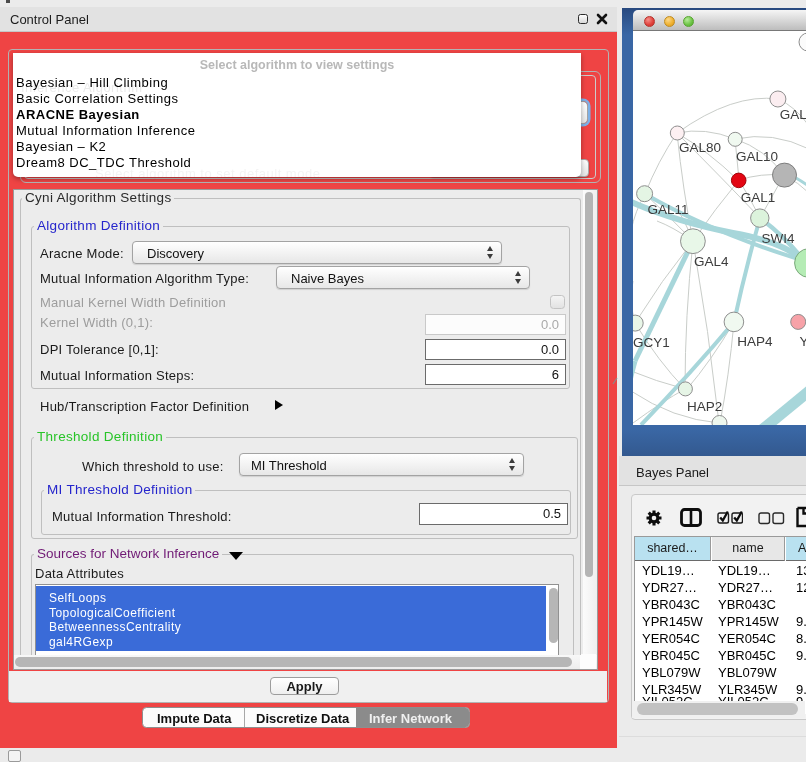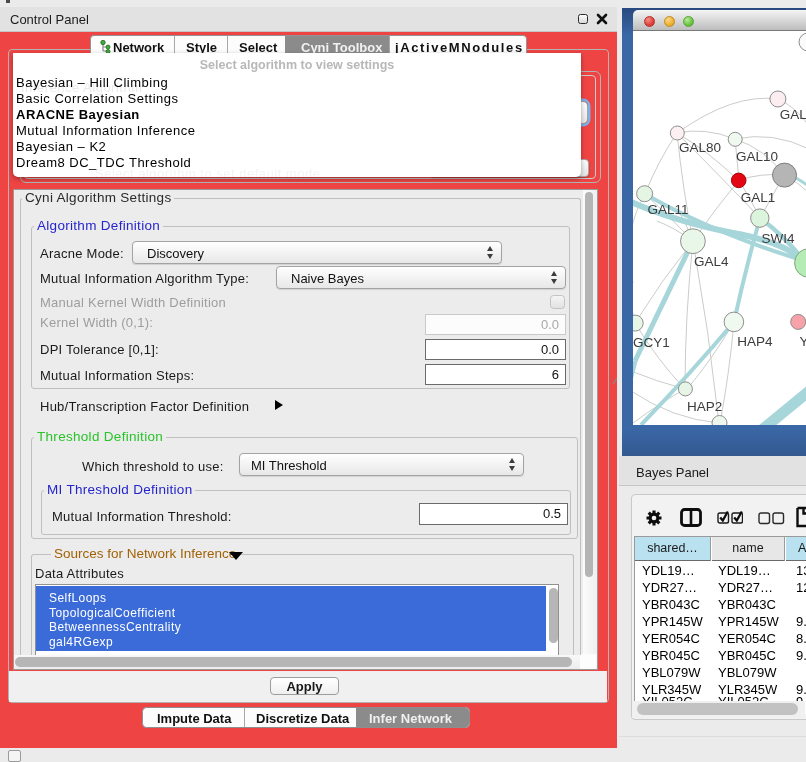--- a/index.html
+++ b/index.html
@@ -27,38 +27,20 @@
 
  <div class="ab" style="left:0;top:0;width:617px;height:25px;background:#e2e2e2;border-bottom:1px solid #c6c6c6;"></div>
  <div class="ab" style="left:10px;top:5px;font-size:13px;color:#1c1c1c;">Control Panel</div>
  <div class="ab" style="left:578px;top:7px;width:10px;height:10px;border:1.5px solid #2a2a2a;border-radius:2.5px;background:linear-gradient(#fdfdfd,#d8d8d8);"></div>
  <svg class="ab" style="left:595px;top:5px;" width="14" height="14" viewBox="0 0 14 14">
    <path d="M3 3 L11 11 M11 3 L3 11" stroke="#111" stroke-width="2.6" stroke-linecap="round"></path>
  </svg>
 
  <div class="ab" style="left:8px;top:42px;width:601px;height:654px;border:1px solid #b3b3b3;border-radius:4px;"></div>
 
- <div class="ab" style="left:90px;top:28px;width:437px;height:22px;background:#fcfcfc;border:1px solid #949494;border-radius:4px;overflow:hidden;">
-   <div class="ab" style="left:83px;top:0;width:1px;height:22px;background:#a8a8a8;"></div>
-   <div class="ab" style="left:136px;top:0;width:1px;height:22px;background:#a8a8a8;"></div>
-   <div class="ab" style="left:194px;top:0;width:1px;height:22px;background:#a8a8a8;"></div>
-   <div class="ab" style="left:194px;top:0;width:104px;height:22px;background:#8b8b8b;"></div>
-   <div class="ab" style="left:298px;top:0;width:1px;height:22px;background:#a8a8a8;"></div>
-   <svg class="ab" style="left:7px;top:4px;" width="13" height="14" viewBox="0 0 13 14">
-     <path d="M5 3 L5 11 M5 7 L10 7 M5 11 L10 11" stroke="#888" stroke-width="1.2" fill="none"></path>
-     <circle cx="5" cy="2.5" r="2.2" fill="#3faa3f" stroke="#1d6b1d" stroke-width="0.8"></circle>
-     <circle cx="10" cy="7" r="2" fill="#3faa3f" stroke="#1d6b1d" stroke-width="0.8"></circle>
-     <circle cx="10" cy="11.5" r="2" fill="#3faa3f" stroke="#1d6b1d" stroke-width="0.8"></circle>
-   </svg>
-   <div class="ab" style="left:22px;top:4px;font-size:13px;font-weight:bold;color:#111;">Network</div>
-   <div class="ab" style="left:95px;top:4px;font-size:13px;font-weight:bold;color:#111;">Style</div>
-   <div class="ab" style="left:148px;top:4px;font-size:13px;font-weight:bold;color:#111;">Select</div>
-   <div class="ab" style="left:210px;top:4px;font-size:13px;font-weight:bold;color:#f2f2f2;">Cyni Toolbox</div>
-   <div class="ab" style="left:304px;top:4px;font-size:13px;font-weight:bold;color:#111;letter-spacing:1.6px;">jActiveMNodules</div>
- </div>
 
  <div class="ab" style="left:13px;top:182px;width:585px;height:481px;border:1px solid #9b9b9b;background:#ececec;"></div>
 
  <div class="ab" style="left:583px;top:183px;width:14px;height:465px;background:linear-gradient(90deg,#fbfbfb,#efefef);"></div>
  <div class="ab" style="left:584.5px;top:185px;width:8.5px;height:385px;background:#b4b4b4;border-radius:4px;"></div>
 
  <div class="ab" style="left:14px;top:648px;width:583px;height:14px;background:linear-gradient(#f8f8f8,#ededed);"></div>
  <div class="ab" style="left:15px;top:650px;width:557px;height:10px;background:#b6b6b6;border-radius:5px;"></div>
  <div class="ab" style="left:580px;top:647px;width:16px;height:15px;background:#fdfdfd;"></div>
 </div>
@@ -70,21 +52,21 @@
 <div class="gt" style="left:34px;top:219px;color:#2525cc;">Algorithm Definition</div>
 
 <div class="lb" style="left:40px;top:246px;">Aracne Mode:</div>
 <div class="combo" style="left:132px;top:241px;width:370px;height:23px;">
   <span class="tx">Discovery</span>
   <div class="tu" style="right:8px;top:4px;"></div>
     <div class="td" style="right:8px;top:12px;"></div>
 </div>
 
 <div class="lb" style="left:40px;top:271px;">Mutual Information Algorithm Type:</div>
-<div class="combo" style="left:276px;top:266px;width:290px;height:23px;">
+<div class="combo" style="left:276px;top:266px;width:254px;height:23px;">
   <span class="tx">Naive Bayes</span>
   <div class="tu" style="right:8px;top:4px;"></div>
     <div class="td" style="right:8px;top:12px;"></div>
 </div>
 
 <div class="lb" style="left:40px;top:295px;color:#9d9d9d;">Manual Kernel Width Definition</div>
 <div class="ab" style="left:550px;top:295px;width:15px;height:14px;border:1px solid #c3c3c3;border-radius:3.5px;background:linear-gradient(#f4f4f4,#e2e2e2);"></div>
 
 <div class="lb" style="left:40px;top:315px;color:#9d9d9d;">Kernel Width (0,1):</div>
 <div class="fld" style="left:425px;top:314px;width:141px;height:21px;border:1px solid #c9c9c9;color:#a9a9a9;background:#fcfcfc;">0.0</div>
@@ -108,21 +90,21 @@
     <div class="td" style="right:8px;top:12px;"></div>
 </div>
 
 <div class="grp" style="left:41px;top:490px;width:530px;height:45px;"></div>
 <div class="gt" style="left:44px;top:483px;color:#2525cc;">MI Threshold Definition</div>
 
 <div class="lb" style="left:52px;top:509px;">Mutual Information Threshold:</div>
 <div class="fld" style="left:419px;top:503px;width:149px;height:22px;">0.5</div>
 
 <div class="grp" style="left:31px;top:554px;width:543px;height:101px;border-bottom:none;border-bottom-left-radius:0;border-bottom-right-radius:0;"></div>
-<div class="gt" style="left:51px;top:547px;color:#a16207;letter-spacing:0;text-align:center;">Sources for Network Inference</div>
+<div class="gt" style="left:34px;top:547px;color:#701a75;letter-spacing:0;text-align:center;">Sources for Network Inference</div>
 <div class="ab" style="left:229px;top:551.5px;width:0;height:0;border-left:7px solid transparent;border-right:7px solid transparent;border-top:8px solid #000;"></div>
 
 <div class="lb" style="left:35px;top:566px;">Data Attributes</div>
 
 <div class="ab" style="left:35px;top:584px;width:524px;height:71px;background:#fff;border:1px solid #919191;border-bottom:none;overflow:hidden;">
   <div class="ab" style="left:0px;top:1px;width:510px;height:65px;background:#3a6bd8;"></div>
   <div class="pit" style="top:6px;color:#fff;font-size:12px;letter-spacing:0.45px;left:13px;">SelfLoops</div>
   <div class="pit" style="top:20.5px;color:#fff;font-size:12px;letter-spacing:0.45px;left:13px;">TopologicalCoefficient</div>
   <div class="pit" style="top:35px;color:#fff;font-size:12px;letter-spacing:0.45px;left:13px;">BetweennessCentrality</div>
   <div class="pit" style="top:49.5px;color:#fff;font-size:12px;letter-spacing:0.45px;left:13px;">gal4RGexp</div>

